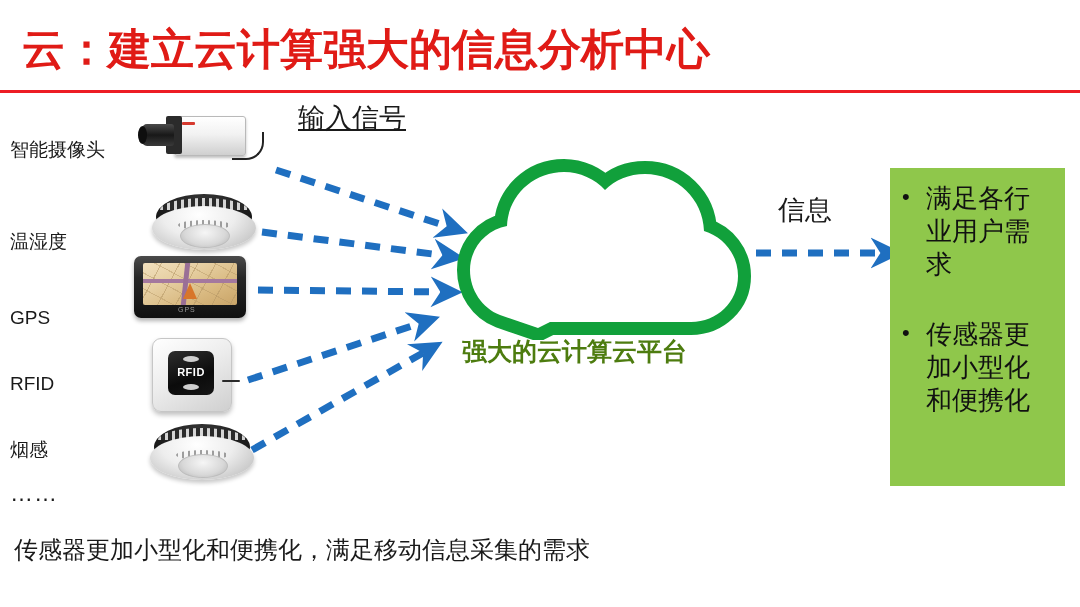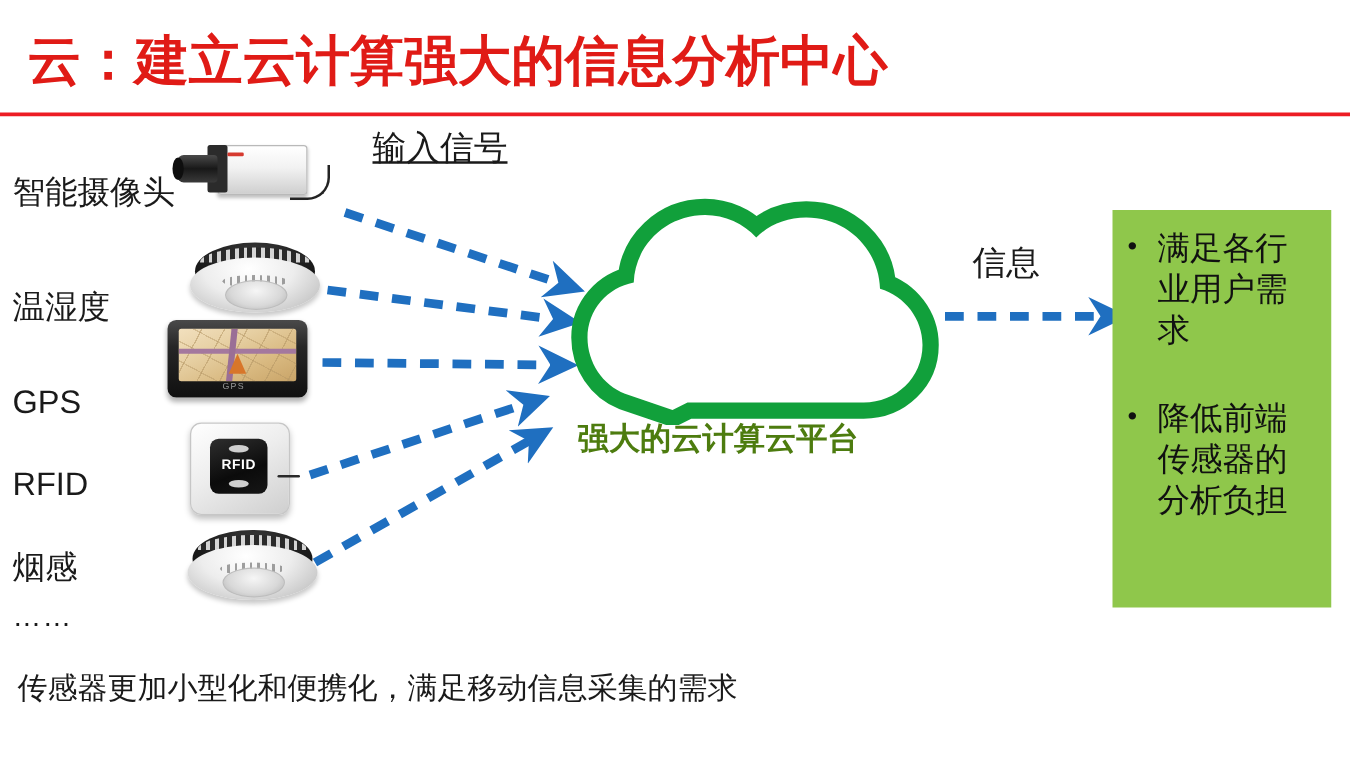--- a/index.html
+++ b/index.html
@@ -36,21 +36,21 @@
     left: 0px;
     top: 90px;
     width: 1080px;
     height: 3px;
     background: #ED1C24;
   }
 
   
   .sensor-label {
     position: absolute;
-    font-size: 26px;
+    font-size: 19px;
     color: #1a1a1a;
     white-space: nowrap;
     line-height: 1;
   }
   .dots-label {
     position: absolute;
     left: 10px;
     top: 480px;
     font-size: 23px;
     color: #1a1a1a;
@@ -428,19 +428,19 @@
     <div>强大的云计算云平台</div>
   </div>
 
   <div class="benefit-box">
     <div class="benefit-item" style="left:12px; top:14px;">
       <span class="benefit-bullet">•</span>
       <span class="benefit-text">满足各行业用户需求</span>
     </div>
     <div class="benefit-item" style="left:12px; top:150px;">
       <span class="benefit-bullet">•</span>
-      <span class="benefit-text">降低前端传感器的分析负担</span>
+      <span class="benefit-text">传感器更加小型化和便携化</span>
     </div>
   </div>
 
   <div class="footer">传感器更加小型化和便携化，满足移动信息采集的需求</div>
 
 </div>
 
 </body></html>

